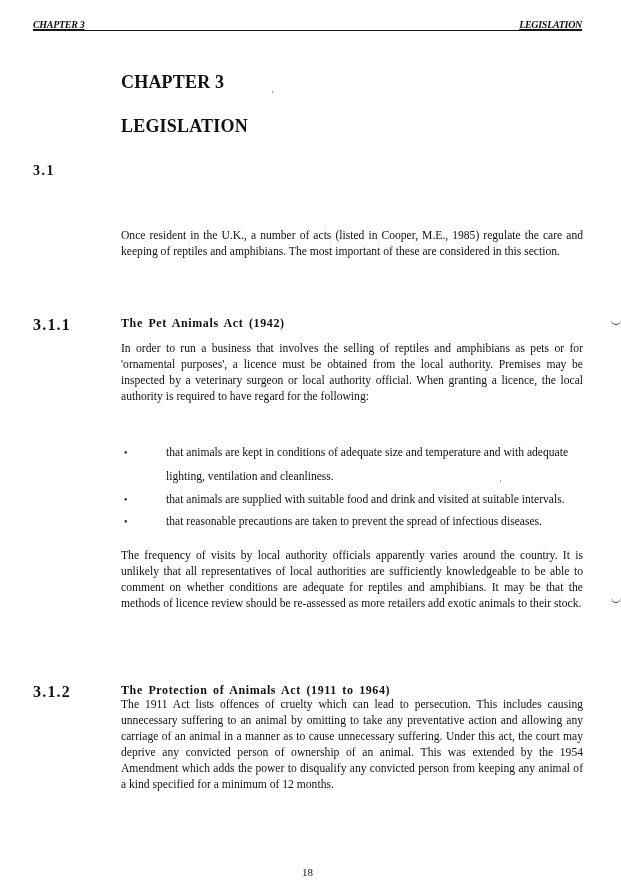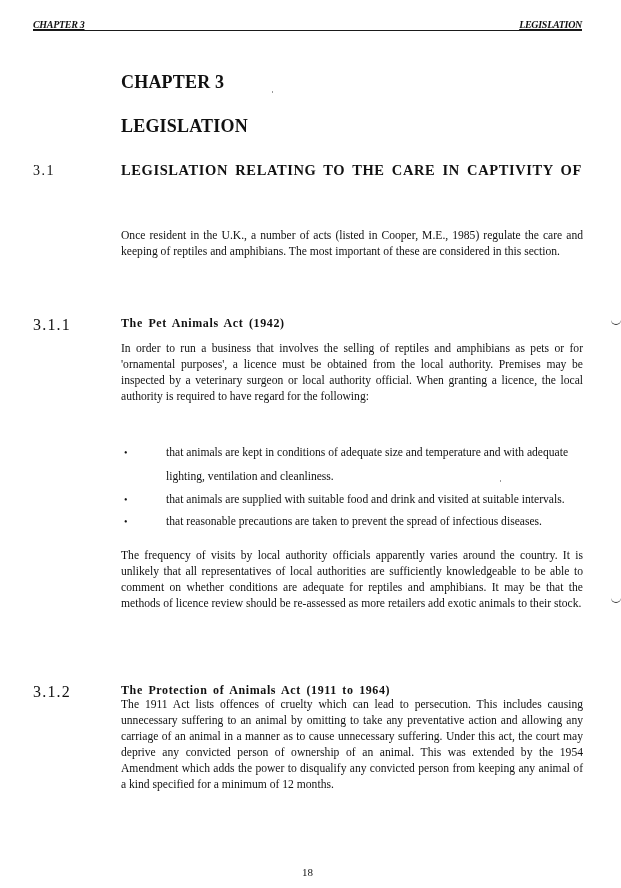--- a/index.html
+++ b/index.html
@@ -20,21 +20,21 @@
   .chapter-title {
     position: absolute; left: 121px; top: 72px;
     font-weight: bold; font-size: 18px; letter-spacing: 0.2px;
   }
   .chapter-subtitle {
     position: absolute; left: 121px; top: 116px;
     font-weight: bold; font-size: 18px; letter-spacing: 0.2px;
   }
   .sec-num {
     position: absolute; left: 33px;
-    font-weight: normal; font-size: 14px; letter-spacing: 1.5px;
+    font-weight: bold; font-size: 14px; letter-spacing: 1.5px;
   }
   .sec-num.small { font-size: 16px; letter-spacing: 1.2px; }
   .sec-heading {
     position: absolute; left: 121px; width: 462px;
     font-weight: bold; font-size: 14.5px; line-height: 24px; letter-spacing: 0.6px;
     word-spacing: 3px;
   }
   .sub-heading {
     position: absolute; left: 121px;
     font-weight: bold; font-size: 12px; letter-spacing: 0.6px; word-spacing: 2px;
@@ -65,21 +65,20 @@
   <span class="left">CHAPTER 3</span>
   <span class="right">LEGISLATION</span>
 </div>
 
 <div class="chapter-title">CHAPTER 3</div>
 <div class="speck" style="left:272px; top:91px;"></div>
 <div class="chapter-subtitle">LEGISLATION</div>
 
 <div class="sec-num" style="top:163px;">3.1</div>
 <div class="sec-heading" style="top:158px;">
-  <div>LEGISLATION RELATING TO THE CARE IN CAPTIVITY OF</div>
 </div>
 <p class="para" style="top:228px;">Once resident in the U.K., a number of acts (listed in Cooper, M.E., 1985) regulate the care and keeping of reptiles and amphibians.  The most important of these are considered in this section.</p>
 
 <div class="sec-num small" style="top:316px;">3.1.1</div>
 <div class="sub-heading" style="top:316px;">The Pet Animals Act (1942)</div>
 <p class="para" style="top:341px;">In order to run a business that involves the selling of reptiles and amphibians as pets or for 'ornamental purposes', a licence must be obtained from the local authority.  Premises may be inspected by a veterinary surgeon or local authority official.  When granting a licence, the local authority is required to have regard for the following:</p>
 
 <ul class="bullets" style="top:441px;">
   <li style="line-height:24px;">
     <span class="dot">•</span>

